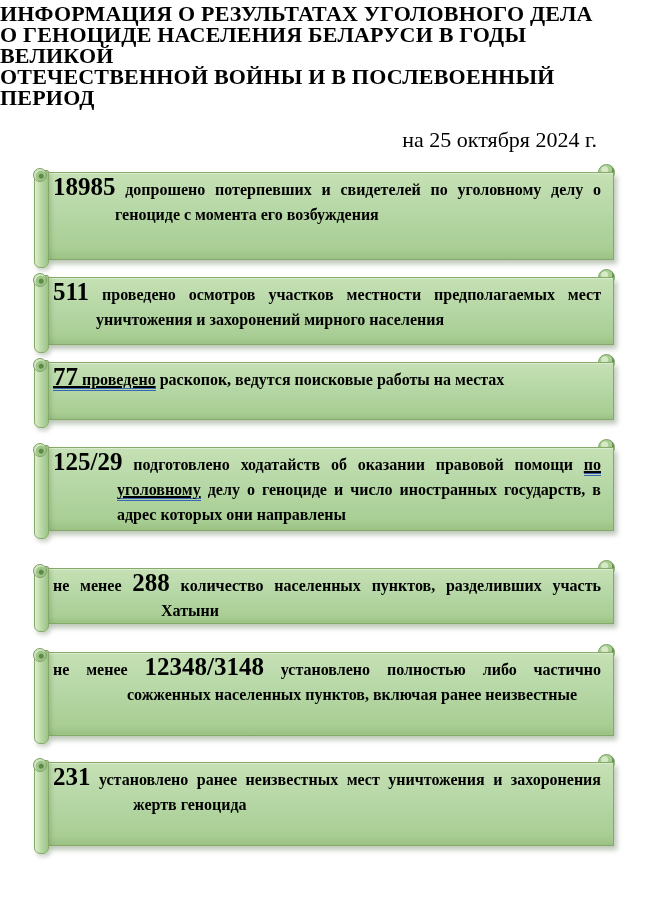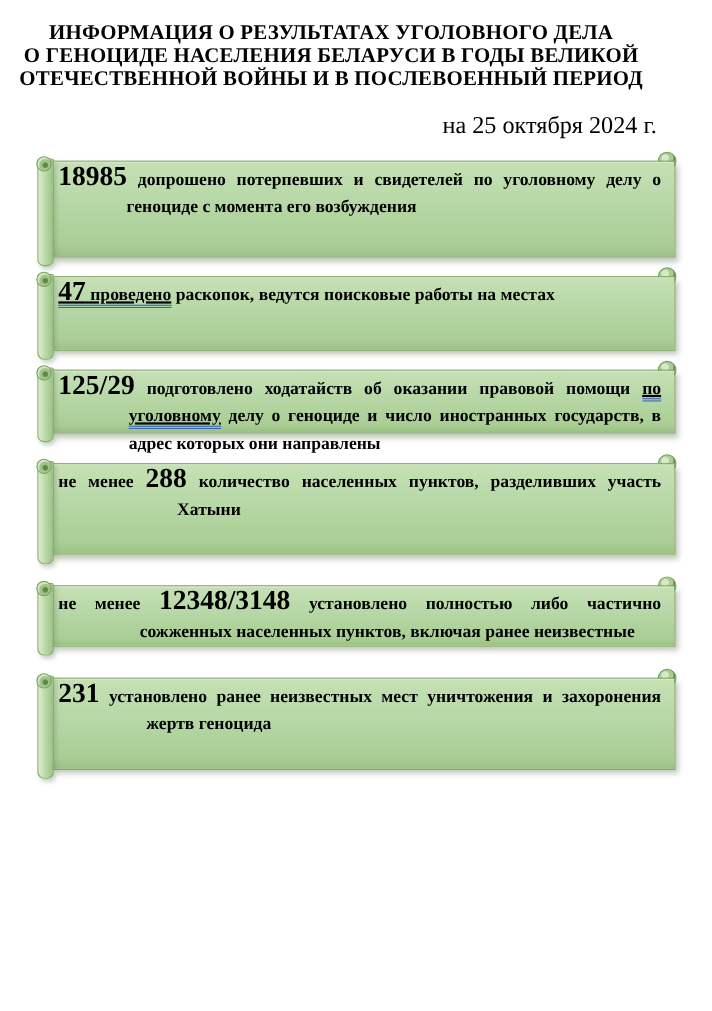--- a/index.html
+++ b/index.html
@@ -6,24 +6,23 @@
   .page{
     position:relative;
     width:647px;height:919px;
     background:#ffffff;
     overflow:hidden;
     font-family:"Liberation Serif", serif;
     color:#000;
   }
   
   .title{
-    margin:19px 45px 0 0;
-    text-align:center;
+    margin:3px 45px 0 0;
     font-weight:bold;
-    font-size:19px;
+    font-size:22px;
     line-height:21px;
     letter-spacing:.2px;
   }
   .date{
     margin:22px 50px 0 0;
     text-align:right;
     font-size:22px;
     line-height:20px;
   }
   
@@ -45,21 +44,21 @@
   }
   .banner:nth-child(1) .scroll-body{height:88px;}
   .banner:nth-child(2) .scroll-body{height:68px;}
   .banner:nth-child(3) .scroll-body{height:58px;}
   .banner:nth-child(4) .scroll-body{height:84px;}
   .banner:nth-child(5) .scroll-body{height:56px;}
   .banner:nth-child(6) .scroll-body{height:84px;}
   .banner:nth-child(7) .scroll-body{height:84px;}
   .banner:nth-child(8) .scroll-body{height:66px;}
   .banner:nth-child(3){margin-bottom:19px;}
-  .banner:nth-child(4){margin-bottom:19px;}
+  .banner:nth-child(4){margin-bottom:29px;}
   .banner:nth-child(5){margin-bottom:20px;}
   .banner:nth-child(6){margin-bottom:18px;}
   .banner:nth-child(7){margin-bottom:29px;}
   
   .roll{
     position:absolute;left:0;top:6px;bottom:-8px;width:13px;z-index:3;
     background:linear-gradient(90deg,#dcefce 0%,#bcd9a9 45%,#9cc386 100%);
     border:1px solid var(--scroll-border,#85a968);
     border-radius:2px 2px 6px 6px;
     box-shadow:2px 3px 4px rgba(110,130,100,.35);
@@ -112,21 +111,28 @@
     <span class="curl-right"></span>
     <span class="roll"></span>
     <div class="scroll-body">
       <p class="banner-text" style="--indent: 62px;"><span class="num">18985</span><span> допрошено потерпевших и свидетелей по уголовному делу о геноциде с момента его возбуждения</span></p>
     </div>
   </div>
       <div class="banner">
     <span class="curl-right"></span>
     <span class="roll"></span>
     <div class="scroll-body">
-      <p class="banner-text" style="--indent: 0px;"><span class="u"><span class="num">47</span><span> проведено</span></span><span> раскопок, ведутся поисковые работы на местах</span></p>
+      <p class="banner-text" style="--indent: 43px;"><span class="num">511</span><span> проведено осмотров участков местности предполагаемых мест уничтожения и захоронений мирного населения</span></p>
+    </div>
+  </div>
+      <div class="banner">
+    <span class="curl-right"></span>
+    <span class="roll"></span>
+    <div class="scroll-body">
+      <p class="banner-text" style="--indent: 0px;"><span class="u"><span class="num">77</span><span> проведено</span></span><span> раскопок, ведутся поисковые работы на местах</span></p>
     </div>
   </div>
       <div class="banner">
     <span class="curl-right"></span>
     <span class="roll"></span>
     <div class="scroll-body">
       <p class="banner-text" style="--indent: 64px;"><span class="num">125/29</span><span> подготовлено ходатайств об оказании правовой помощи </span><span class="u"><span>по уголовному</span></span><span> делу о геноциде и число иностранных государств, в адрес которых они направлены</span></p>
     </div>
   </div>
       <div class="banner">

